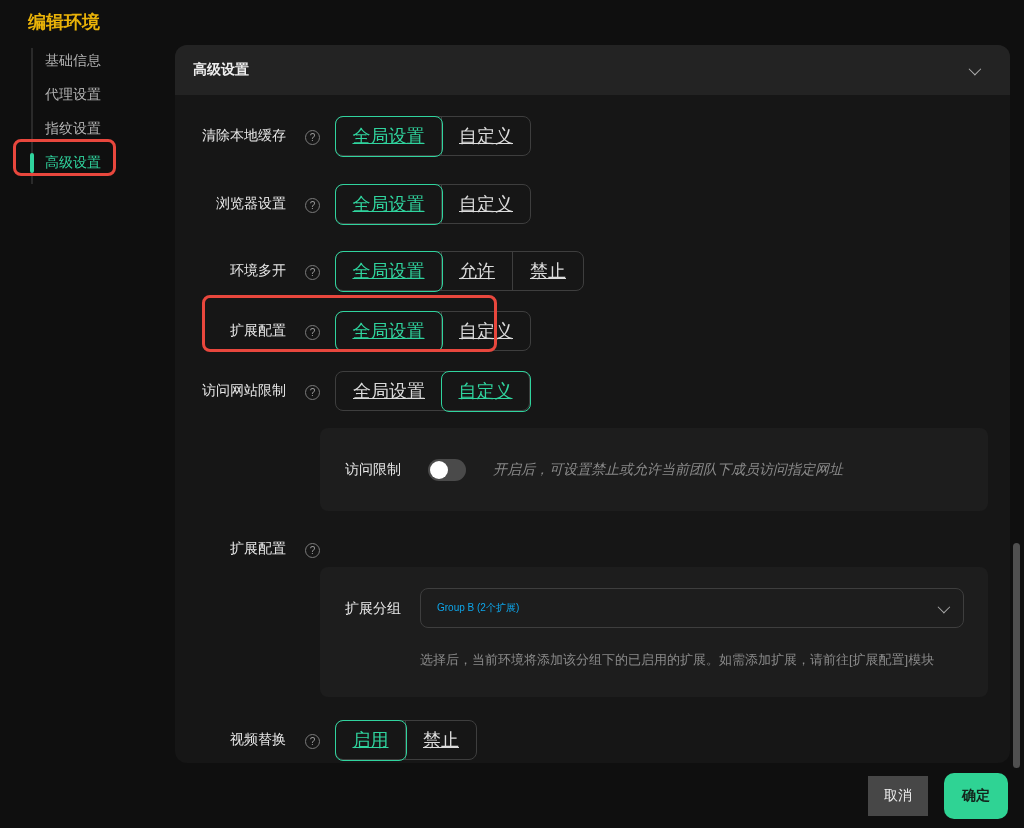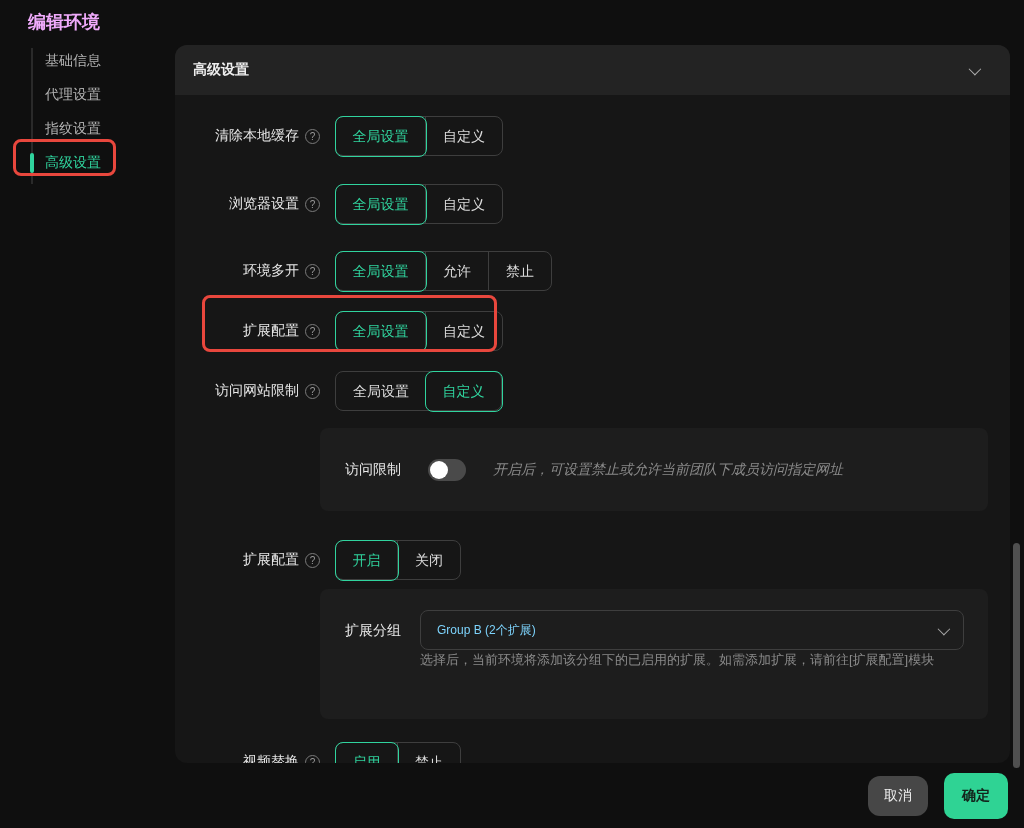--- a/index.html
+++ b/index.html
@@ -8,21 +8,21 @@
     position:relative;
     background:#0f0f0f;
     font-family:"Liberation Sans","DejaVu Sans",sans-serif;
     color:#e8e8e8;
     overflow:hidden;
   }
 
   
   .dialog-title {
     position:absolute; left:28px; top:10px;
-    font-size:18px; font-weight:bold; color:#f0abfc;
+    font-size:18px; font-weight:bold; color:#eab308;
   }
 
   
   .sidebar { position:absolute; left:0; top:44px; width:175px; }
   .side-rail {
     position:absolute; left:31px; top:4px; bottom:-4px; width:2px;
     background:#2a2a2a;
   }
   .side-item {
     position:relative; height:34px; display:flex; align-items:center;
@@ -46,38 +46,38 @@
   .panel-header .ph-title { font-size:14px; font-weight:bold; color:#ededed; }
   .chevron {
     width:9px; height:9px; border-right:1.5px solid #b0b0b0;
     border-bottom:1.5px solid #b0b0b0; transform:rotate(45deg) translateY(-2px);
   }
   .panel-body { padding-top:21px; }
 
   
   .row { display:flex; align-items:center; margin-left:20px; }
   .row-head {
-    width:125px; display:flex; justify-content:flex-end; align-items:center;
-    gap:6px; flex:none;
+    width:125px; display:flex; justify-content:flex-end; align-items:flex-end;
+    gap:19px; flex:none;
   }
   .row-label { font-size:14px; color:#e8e8e8; white-space:nowrap; }
   .help-icon {
     width:15px; height:15px; border:1px solid #7a7a7a; border-radius:50%;
     color:#9a9a9a; font-size:10px; line-height:13px; text-align:center;
     flex:none; cursor:pointer;
   }
 
   .segmented {
     display:inline-flex; margin-left:15px; border:1px solid #3e3e3e;
     border-radius:8px; align-items:stretch;
   }
   .seg {
-    height:38px; line-height:38px; padding:0 17px; font-size:14px;
+    height:38px; line-height:38px; padding:0 17px; font-size:18px;
     color:#dcdcdc; cursor:pointer; white-space:nowrap; background:transparent;
-    border:none; font-family:inherit;
+    border:none; font-family:inherit;text-decoration:underline;
   }
   .seg + .seg { border-left:1px solid #3e3e3e; }
   .seg.selected {
     color:#30d49e; border:1.5px solid #30d49e !important; border-radius:8px;
     margin:-1.5px; height:41px; line-height:38px; position:relative; z-index:2;
   }
 
   .m1 { margin-top:28px; }
   .m2 { margin-top:27px; }
   .m3 { margin-top:20px; }
@@ -100,31 +100,31 @@
 
   .ext-card { margin-top:9px; height:130px; padding:21px 24px 0 25px; }
   .ext-row { display:flex; align-items:flex-start; }
   .ext-group-label { font-size:14px; color:#e8e8e8; margin-top:12px; flex:none; }
   .ext-right { margin-left:19px; flex:1; }
   .select {
     height:40px; border:1px solid #3e3e3e; border-radius:8px; background:#1d1d1d;
     display:flex; align-items:center; justify-content:space-between;
     padding:0 16px; cursor:pointer;
   }
-  .select-value { font-size:12px; color:#7dd3fc; }
+  .select-value { font-size:10px; color:#0ea5e9; }
   .select .chevron { border-color:#a8a8a8; }
-  .ext-hint { margin-top:0; font-size:13px; line-height:20px; color:#8a8a8a; }
+  .ext-hint { margin-top:22px; font-size:13px; line-height:20px; color:#8a8a8a; }
 
   
   .footer {
     position:absolute; left:0; bottom:0; width:1024px; height:65px;
     background:#0f0f0f; display:flex; align-items:center; justify-content:flex-end;
     gap:16px; padding-right:16px; z-index:5;
   }
-  .btn { border:none; border-radius:12px; font-size:14px; cursor:pointer; font-family:inherit; }
+  .btn { border:none; border-radius:0; font-size:14px; cursor:pointer; font-family:inherit; }
   .btn-cancel { height:40px; padding:0 16px; background:#474747; color:#f0f0f0; }
   .btn-confirm { height:46px; padding:0 18px; background:#2fd394; color:#13251c; border-radius:10px; font-weight:bold; }
 
   
   .anno-box {
     position:absolute; border:3px solid #e8473d; border-radius:8px;
     pointer-events:none; z-index:10;
   }
   .anno-sidebar { left:13px; top:139px; width:103px; height:37px; }
   .anno-bookmark { left:202px; top:295px; width:295px; height:57px; }
@@ -224,24 +224,20 @@
       <span class="toggle">
         <span class="knob"></span>
       </span>
       <span class="access-hint">开启后，可设置禁止或允许当前团队下成员访问指定网址</span>
     </div>
 
     <div class="row" style="margin-top:29px;">
       <div class="row-head">
         <span class="row-label">扩展配置</span>
         <span class="help-icon">?</span>
-      </div>
-      <div class="segmented">
-        <button class="seg selected">开启</button>
-        <button class="seg">关闭</button>
       </div>
     </div>
 
     <div class="sub-card ext-card">
       <div class="ext-row">
         <span class="ext-group-label">扩展分组</span>
         <div class="ext-right">
           <div class="select">
             <span class="select-value">Group B (2个扩展)</span>
             <span class="chevron"></span>

